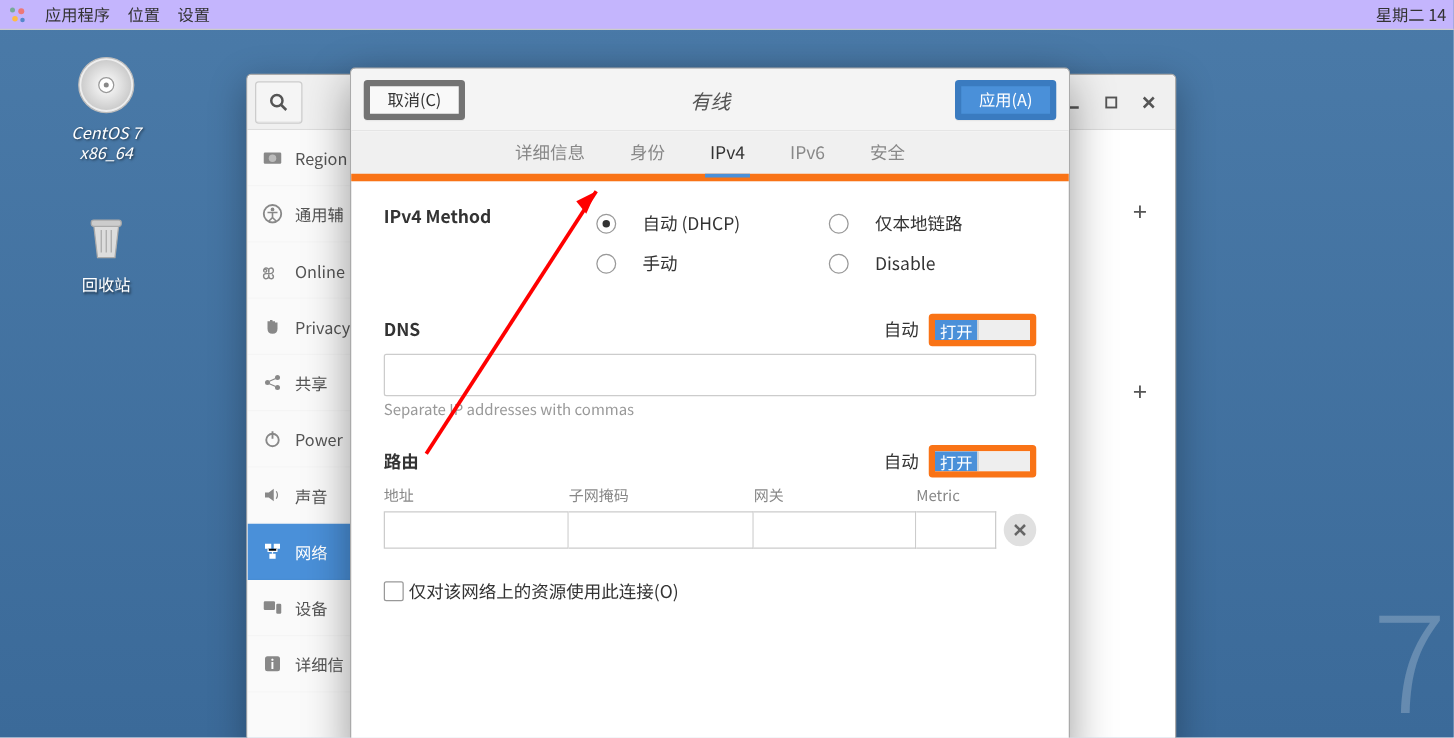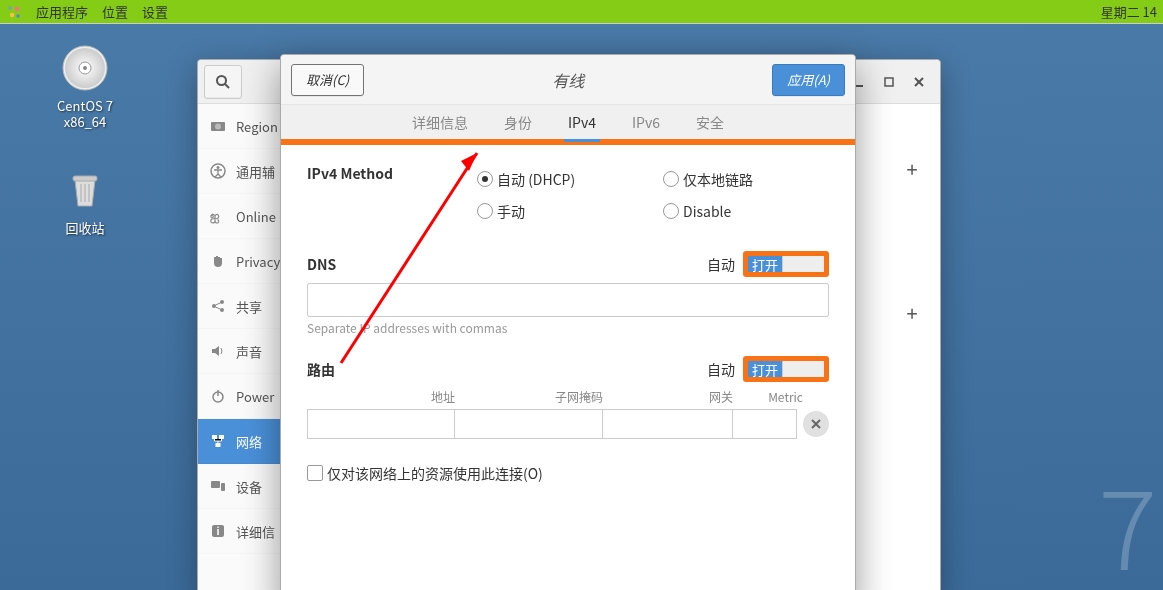--- a/index.html
+++ b/index.html
@@ -9,21 +9,21 @@
     font-size: 13px;
     color: #333;
     background: linear-gradient(to bottom, #4a7aa8, #3b6a99);
     overflow: hidden;
     height: 590px;
     width: 1163px;
     position: relative;
   }
   .topbar {
     height: 24px;
-    background: #84cc16;
+    background: #c4b5fd;
     border-bottom: 1px solid #ccc;
     display: flex;
     align-items: center;
     padding: 0 6px;
     font-size: 13px;
     color: #333;
   }
   .topbar-left { display: flex; align-items: center; gap: 14px; }
   .topbar-left .logo { width: 16px; height: 16px; display: inline-block; }
   .topbar-spacer { flex: 1; }
@@ -126,27 +126,26 @@
     border-bottom: 1px solid #e5e5e5;
     display: flex;
     align-items: center;
     padding: 0 10px;
     border-radius: 4px 4px 0 0;
   }
   .btn {
     height: 32px;
     padding: 0 14px;
     border-radius: 3px;
-    border: 1px solid #737373;
+    border: 5px solid #737373;
     background: #f9f9f9;
     display:flex; align-items:center;
     font-size: 13px;
     color:#333;
     box-shadow: 0 1px 0 rgba(0,0,0,0.05);
-    font-style: italic;
   }
   .btn.primary {
     background: #4a90d9;
     border-color: #3a7bc0;
     color: #fff;
   }
   .dialog-title { flex:1; text-align:center; font-size: 16px; color:#555;font-style:italic; }
   .tabbar {
     height: 40px;
     background: #f0f0f0;
@@ -178,21 +177,21 @@
   .section-label { font-weight:700; font-size:14px; margin-bottom:6px; color:#333;}
   .radio-grid {
     display:grid;
     grid-template-columns: 1fr 1fr;
     gap: 12px 20px;
     margin-left: 170px;
     margin-top: -20px;
     margin-bottom: 30px;
   }
   .radio {
-    display:flex; align-items:center; gap:4px;
+    display:flex; align-items:center; gap:21px;
     font-size: 14px; color:#333;
   }
   .radio-circle {
     width:16px; height:16px; border-radius:50%;
     border:1px solid #999; background:#fff;
     display:flex; align-items:center; justify-content:center;
   }
   .radio.checked .radio-circle::after {
     content:""; width:6px; height:6px; border-radius:50%; background:#333;
   }
@@ -223,21 +222,21 @@
     height: 34px;
     border:1px solid #ccc;
     border-radius:2px;
     background:#fff;
   }
   .hint { font-size:12px; color:#999; margin-top:2px; margin-bottom:20px;}
   .route-hdr-row {
     display:flex; font-size:12px; color:#888;
     margin-bottom:4px;
   }
-  .route-hdr-row > div { text-align:right; }
+  .route-hdr-row > div { text-align:left; }
   .route-cell { height:30px; border:1px solid #ccc; background:#fff; }
   .route-row { display:flex; align-items:center; }
   .del-btn {
     width:26px; height:26px; border-radius:50%;
     background:#e0e0e0; color:#666;
     display:flex; align-items:center; justify-content:center;
     margin-left:6px; font-size:16px;
   }
   .checkbox-row {
     display:flex; align-items:center; gap:4px;
@@ -273,21 +272,21 @@
     <span>应用程序</span>
     <span>位置</span>
     <span>设置</span>
   </div>
   <div class="topbar-spacer"></div>
   <span>星期二  14</span>
 </div>
 
 <div class="desktop">
 
-  <div class="desktop-icon" style="top:20px; left:45px;">
+  <div class="desktop-icon" style="top:20px; left:45px;font-style:italic;">
     <div class="ico">
       <svg width="48" height="48" viewBox="0 0 48 48">
           <circle cx="24" cy="24" r="22" fill="#eee" stroke="#bbb"></circle>
           <circle cx="24" cy="24" r="20" fill="url(#g)"></circle>
           <defs>
             <radialGradient id="g">
               <stop offset="0" stop-color="#fff"></stop>
               <stop offset="1" stop-color="#ccc"></stop>
             </radialGradient>
           </defs>
@@ -384,34 +383,34 @@
               <circle cx="12" cy="12" r="2" fill="#888"></circle>
               <line x1="5.5" y1="7" x2="10.5" y2="4.8" stroke="#888"></line>
               <line x1="5.5" y1="9" x2="10.5" y2="11.2" stroke="#888"></line>
             </svg>
           </span>
           <span>共享</span>
         </div>
       <div class="sb-item">
           <span class="sb-ico">
             <svg width="16" height="16" viewBox="0 0 16 16">
+              <circle cx="8" cy="9" r="5" fill="none" stroke="#888" stroke-width="1.5"></circle>
+              <line x1="8" y1="2" x2="8" y2="8" stroke="#888" stroke-width="1.5"></line>
+            </svg>
+          </span>
+          <span>Power</span>
+        </div>
+      <div class="sb-item">
+          <span class="sb-ico">
+            <svg width="16" height="16" viewBox="0 0 16 16">
               <path d="M2 6 L5 6 L9 3 L9 13 L5 10 L2 10 Z" fill="#888"></path>
               <path d="M11 5 Q13 8 11 11" fill="none" stroke="#888"></path>
             </svg>
           </span>
           <span>声音</span>
-        </div>
-      <div class="sb-item">
-          <span class="sb-ico">
-            <svg width="16" height="16" viewBox="0 0 16 16">
-              <circle cx="8" cy="9" r="5" fill="none" stroke="#888" stroke-width="1.5"></circle>
-              <line x1="8" y1="2" x2="8" y2="8" stroke="#888" stroke-width="1.5"></line>
-            </svg>
-          </span>
-          <span>Power</span>
         </div>
       <div class="sb-item active">
           <span class="sb-ico">
             <svg width="16" height="16" viewBox="0 0 16 16">
               <rect x="2" y="2" width="5" height="4" fill="#fff"></rect>
               <rect x="9" y="2" width="5" height="4" fill="#fff"></rect>
               <rect x="5.5" y="10" width="5" height="4" fill="#fff"></rect>
               <path d="M4.5 6 L4.5 8 L11.5 8 L11.5 6 M8 8 L8 10" stroke="#fff"></path>
             </svg>
           </span>

